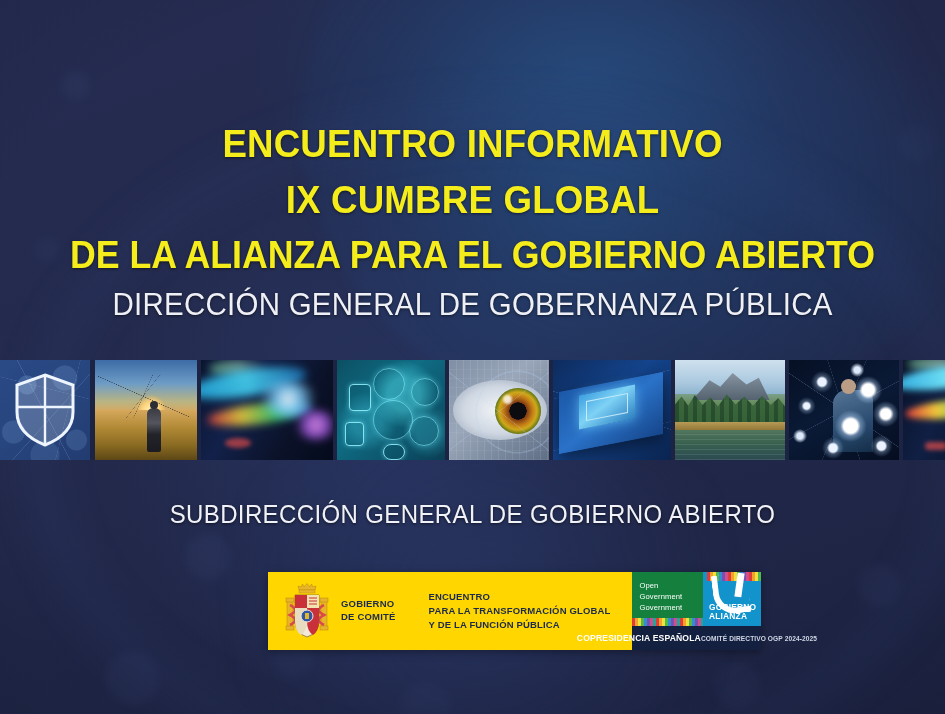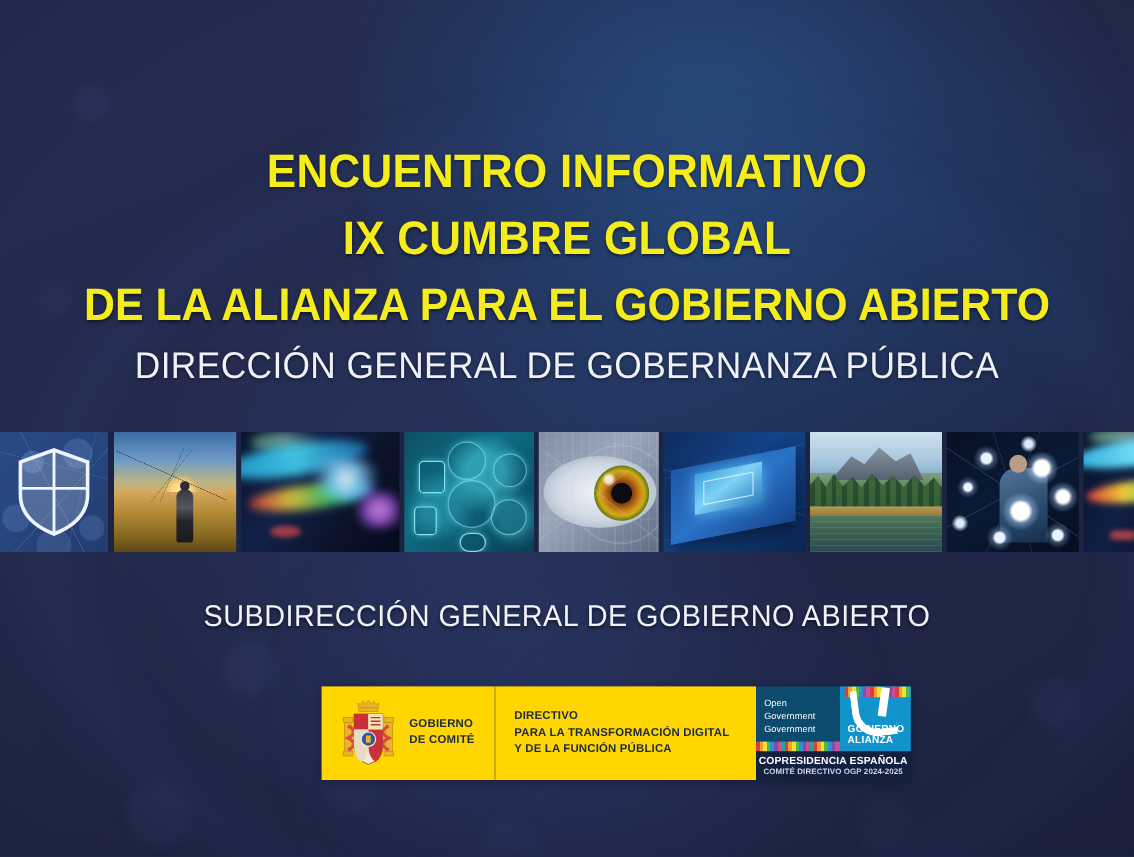--- a/index.html
+++ b/index.html
@@ -351,21 +351,21 @@
     margin-left:16px;margin-right:22px;
     color:#1b2a4a;font-size:9.5px;font-weight:bold;line-height:1.45;letter-spacing:.15px;
     white-space:nowrap;
   }
   .lb-ogp{
     width:129px;height:78px;background:#13203f;position:relative;flex:0 0 auto;
     display:flex;flex-direction:column;
   }
   .ogp-top{display:flex;height:54px;}
   .ogp-left{
-    width:76px;background:#0c4a6e;position:relative;display:flex;flex-direction:column;
+    width:76px;background:#15803d;position:relative;display:flex;flex-direction:column;
     justify-content:flex-start;
   }
   .ogp-left .ogp-words{
     color:#ffffff;font-size:7.6px;line-height:1.42;padding:9px 0 0 7px;letter-spacing:.1px;
   }
   .ogp-left .rainbow{
     position:absolute;left:0;bottom:0;width:100%;height:8px;
     background:repeating-linear-gradient(90deg,
       #e03c3c 0 3px,#f0a22a 3px 6px,#f2e13c 6px 9px,#52b94e 9px 12px,
       #2f8fd0 12px 15px,#7a4fb0 15px 18px,#d14f8e 18px 21px,#1fa79a 21px 24px);
@@ -386,21 +386,21 @@
   }
   .ogp-right .swoosh2{
     position:absolute;left:33px;top:1px;width:7px;height:24px;background:#ffffff;
     transform:rotate(8deg);
   }
   .ogp-right .ga{
     position:absolute;left:6px;bottom:4px;color:#ffffff;font-size:8.4px;font-weight:bold;
     line-height:1.15;letter-spacing:.2px;
   }
   .ogp-bot{
-    flex:1;display:flex;flex-direction:column;justify-content:center;align-items:center;
+    flex:1;display:flex;flex-direction:row;justify-content:center;align-items:center;
     background:#13203f;padding-bottom:1px;
   }
   .ogp-bot .l1{color:#ffffff;font-size:8.6px;font-weight:bold;letter-spacing:.15px;white-space:nowrap;}
   .ogp-bot .l2{color:#cfd6e6;font-size:6.6px;font-weight:bold;letter-spacing:.1px;white-space:nowrap;margin-top:1px;}
 </style>
 </head>
 <body>
 
 <div id="slide">
 
@@ -538,22 +538,22 @@
         <div>DE COMITÉ</div>
       </div>
     </div>
 
     <div class="lb-yellow">
       <div class="lb-div"></div>
     </div>
 
     <div class="lb-yellow">
       <div class="min-txt">
-        <div>DIRECTIVO</div>
-        <div>PARA LA TRANSFORMACIÓN DIGITAL</div>
+        <div>ENCUENTRO</div>
+        <div>PARA LA TRANSFORMACIÓN GLOBAL</div>
         <div>Y DE LA FUNCIÓN PÚBLICA</div>
       </div>
     </div>
 
     <div class="lb-ogp">
       <div class="ogp-top">
         <div class="ogp-left">
           <div class="ogp-words">
             <div>Open</div>
             <div>Government</div>

